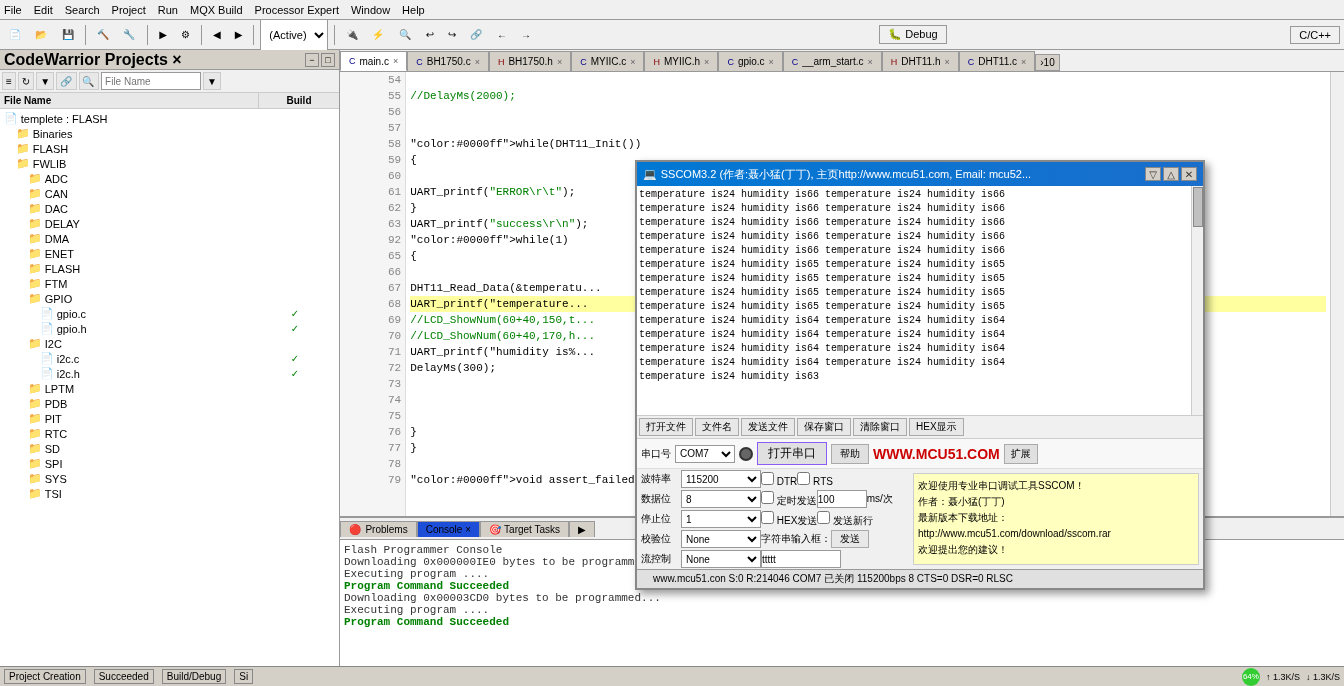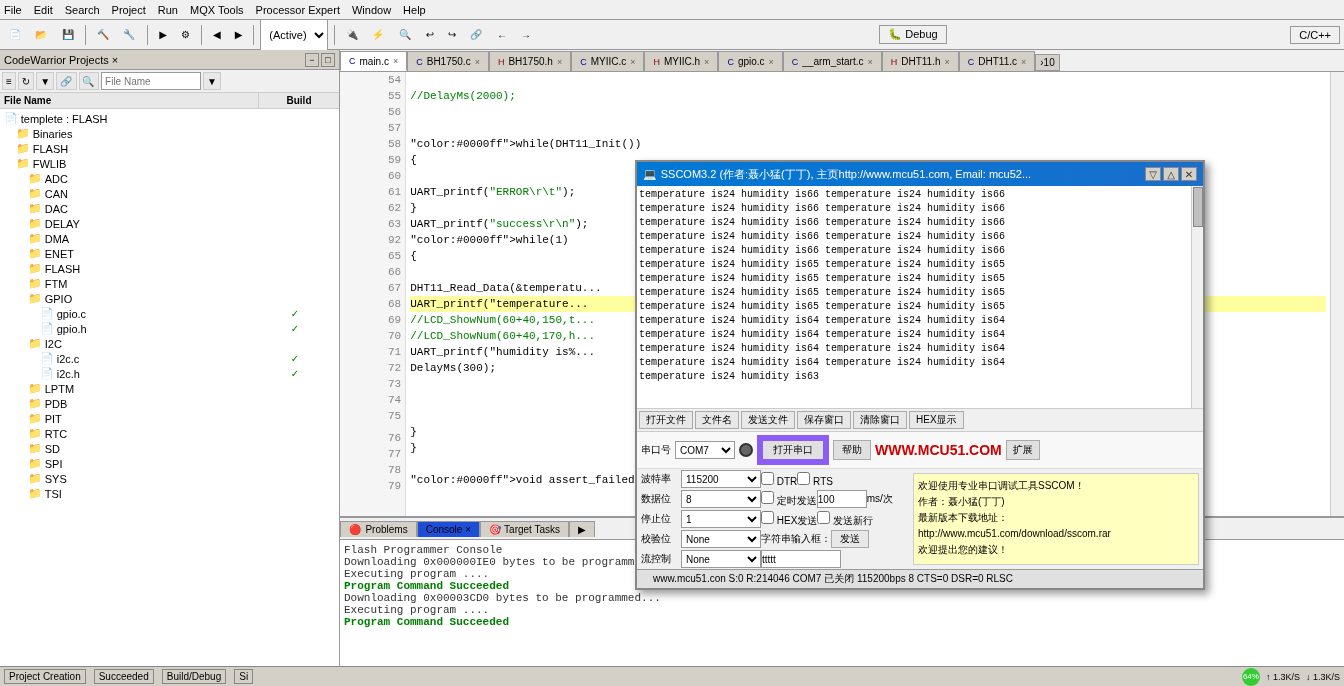--- a/index.html
+++ b/index.html
@@ -15,21 +15,21 @@
     .toolbar-separator { width: 1px; background: #999; height: 20px; margin: 0 2px; }
     .toolbar-dropdown { background: white; border: 1px solid #999; padding: 1px 4px; font-size: 11px; height: 32px; }
     .debug-label { background: #f0f0f0; padding: 2px 8px; font-size: 11px; border: 1px solid #999; margin-left: auto; }
     
     
     .main-layout { display: flex; height: calc(686px - 50px - 20px); }
     
     
     .left-panel { width: 340px; border-right: 1px solid #999; display: flex; flex-direction: column; background: #f5f5f5; }
     .panel-header { background: #d4d0c8; border-bottom: 1px solid #999; padding: 2px 4px; display: flex; justify-content: space-between; align-items: center; height: 20px; }
-    .panel-title { font-size: 11px; font-weight: normal; }
+    .panel-title { font-size: 16px; font-weight: bold; }
     .panel-controls { display: flex; gap: 2px; }
     .panel-btn { background: #d4d0c8; border: 1px solid #888; width: 14px; height: 14px; font-size: 9px; cursor: pointer; display: flex; align-items: center; justify-content: center; }
     
     
     .explorer-toolbar { background: #f0f0f0; border-bottom: 1px solid #ccc; padding: 2px; display: flex; align-items: center; gap: 2px; }
     .explorer-btn { background: #e8e8e8; border: 1px solid #ccc; padding: 1px 3px; font-size: 10px; cursor: pointer; height: 18px; }
     .search-input { border: 1px solid #999; padding: 1px 3px; font-size: 10px; height: 18px; width: 100px; background: white; }
     
     
     .file-tree { flex: 1; overflow-y: auto; background: white; padding: 2px; }
@@ -72,21 +72,21 @@
     
     
     .sscom-content { height: calc(100% - 24px); display: flex; flex-direction: column; }
     .sscom-terminal { flex: 1; background: white; overflow-y: auto; padding: 2px; font-family: 'Courier New', monospace; font-size: 10px; }
     
     .sscom-toolbar { background: #f0f0f0; border-top: 1px solid #ccc; border-bottom: 1px solid #ccc; display: flex; align-items: center; padding: 2px; gap: 2px; }
     .sscom-tool-btn { background: #e8e8e8; border: 1px solid #aaa; padding: 1px 6px; font-size: 10px; cursor: pointer; white-space: nowrap; }
     .sscom-select { font-size: 10px; border: 1px solid #999; background: white; height: 18px; }
     .sscom-input { font-size: 10px; border: 1px solid #999; background: white; height: 18px; width: 50px; }
     .sscom-check { font-size: 10px; }
-    .sscom-open-btn { background: #e0e0e0; border: 6px solid #8b5cf6; padding: 2px 10px; font-size: 10px; cursor: pointer; }
+    .sscom-open-btn { background: #e0e0e0; border: 1px solid #8b5cf6; padding: 2px 10px; font-size: 12px; cursor: pointer; }
     .sscom-help-btn { background: #e0e0e0; border: 1px solid #aaa; padding: 2px 8px; font-size: 10px; cursor: pointer; }
     
     .sscom-brand { color: #cc0000; font-weight: bold; font-size: 14px; text-align: center; }
     .sscom-expand-btn { background: #e0e0e0; border: 1px solid #aaa; padding: 2px 6px; font-size: 10px; cursor: pointer; }
     
     .sscom-settings-row { display: flex; align-items: center; padding: 1px 4px; }
     .sscom-right-panel { background: #ffffc0; border: 1px solid #ccc; padding: 4px; font-size: 10px; flex: 1; }
     
     .sscom-status { background: #e0e0e0; border-top: 1px solid #999; padding: 2px 16px; font-size: 10px; display: flex; gap: 8px; }
     
@@ -95,21 +95,21 @@
   </style>
 </head>
 <body>
 
 <div class="menubar">
   <span>File</span>
   <span>Edit</span>
   <span>Search</span>
   <span>Project</span>
   <span>Run</span>
-  <span>MQX Tools</span>
+  <span>MQX Build</span>
   <span>Processor Expert</span>
   <span>Window</span>
   <span>Help</span>
 </div>
 
 <div class="toolbar">
   <button class="toolbar-btn">📄</button>
   <button class="toolbar-btn">📂</button>
   <button class="toolbar-btn">💾</button>
   <div class="toolbar-separator"></div>
@@ -396,21 +396,21 @@
             <div style="height: 16px; line-height: 16px;">66</div>
             <div style="height: 16px; line-height: 16px;">67</div>
             <div style="height: 16px; line-height: 16px;">68</div>
             <div style="height: 16px; line-height: 16px;">69</div>
             <div style="height: 16px; line-height: 16px;">70</div>
             <div style="height: 16px; line-height: 16px; margin-left: 32px;">71</div>
             <div style="height: 16px; line-height: 16px;">72</div>
             <div style="height: 16px; line-height: 16px;">73</div>
             <div style="height: 16px; line-height: 16px;">74</div>
             <div style="height: 16px; line-height: 16px;">75</div>
-            <div style="height: 16px; line-height: 16px; margin-top: 6px;">76</div>
+            <div style="height: 16px; line-height: 16px;">76</div>
             <div style="height: 16px; line-height: 16px;">77</div>
             <div style="height: 16px; line-height: 16px;">78</div>
             <div style="height: 16px; line-height: 16px;">79</div>
           </div>
         <div class="code-content" id="code-content">
             <div style="height: 16px; line-height: 16px; white-space: nowrap;">&nbsp;</div>
             <div style="height: 16px; line-height: 16px; white-space: nowrap;">    <span style="color:#008000">//DelayMs(2000);</span></div>
             <div style="height: 16px; line-height: 16px; white-space: nowrap;">&nbsp;</div>
             <div style="height: 16px; line-height: 16px; white-space: nowrap;">&nbsp;</div>
             <div style="height: 16px; line-height: 16px; white-space: nowrap;">    <span style="&lt;span">"color:#0000ff"</span>&gt;while(DHT11_Init())</div>

